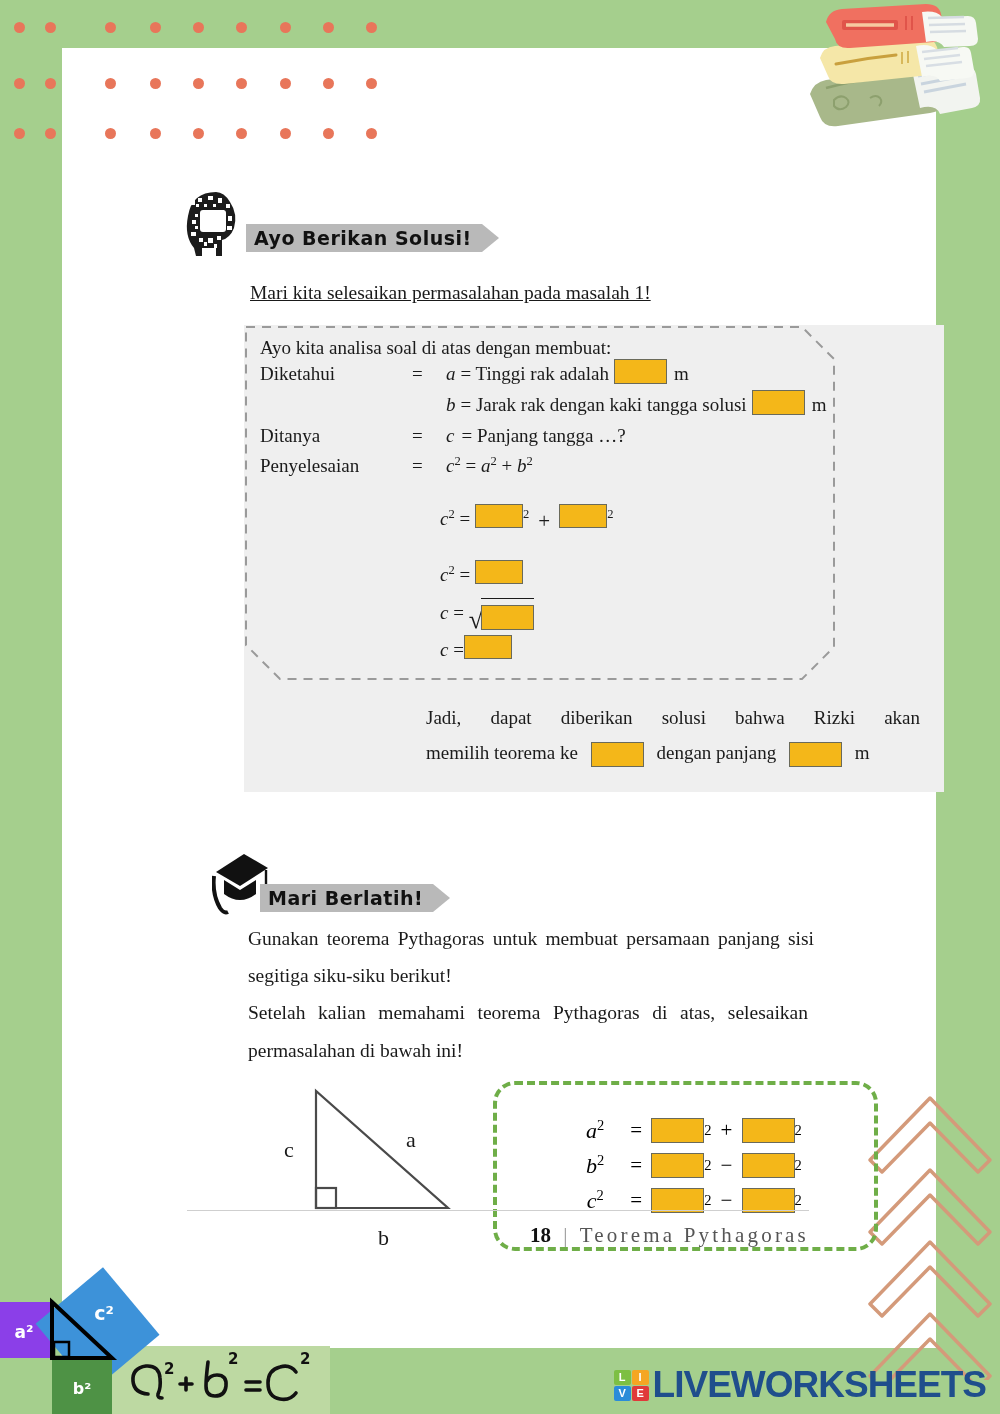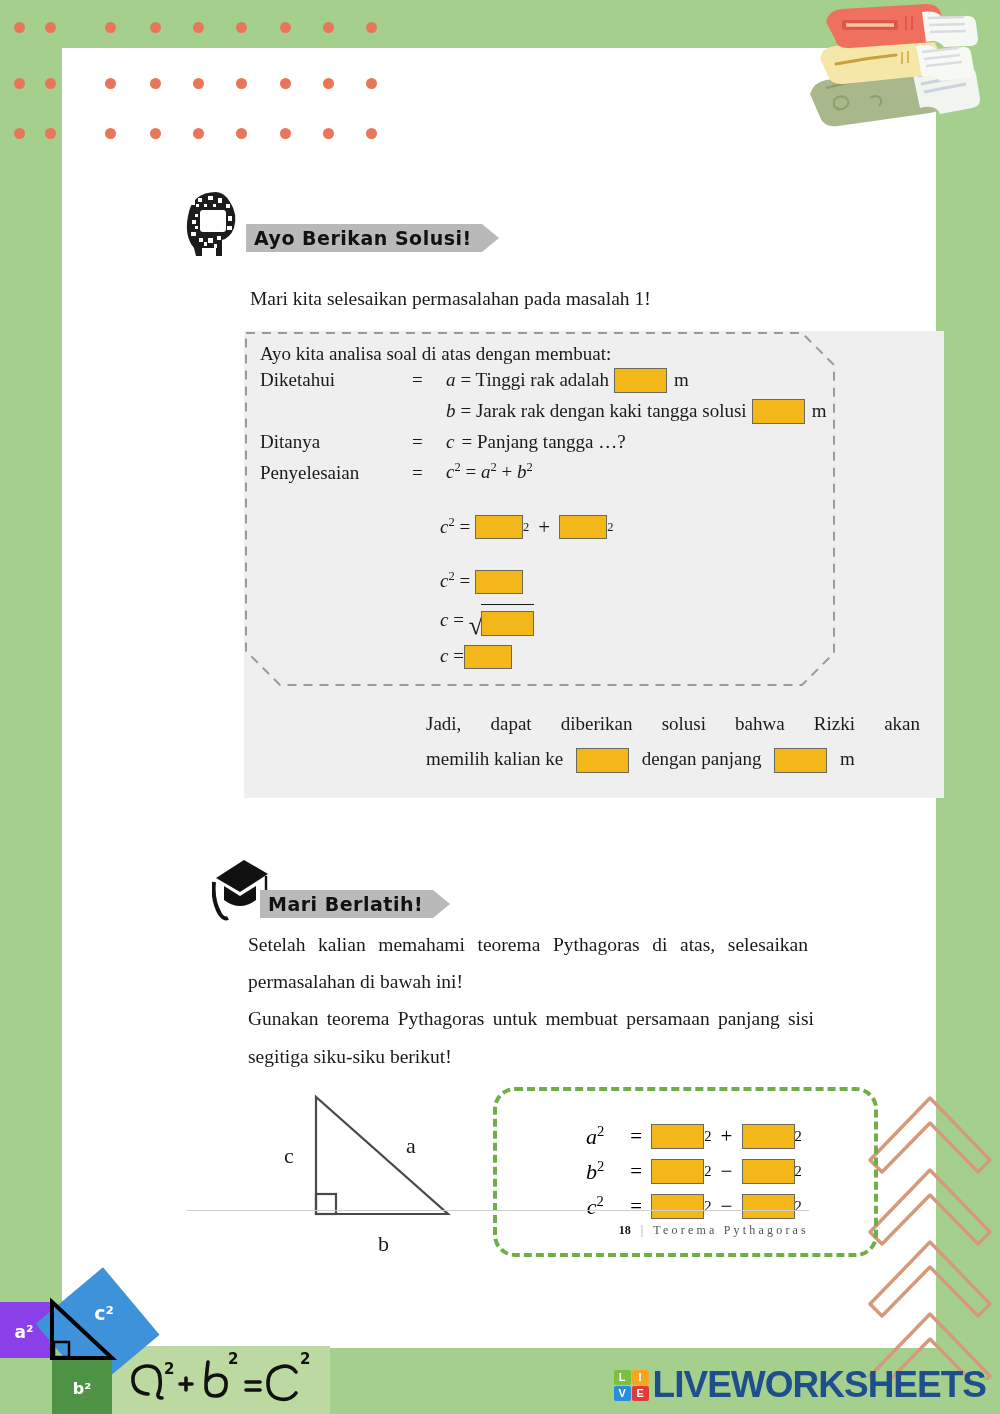--- a/index.html
+++ b/index.html
@@ -113,21 +113,21 @@
     position: relative;
     background: #EFEFEF;
     padding: 12px 18px 22px 10px;
     font-size: 19px;
     color: #1a1a1a;
   }
   .sol-box .dashborder {
     position: absolute; inset: 0;
     pointer-events: none;
   }
-  .sol-line { display: flex; align-items: center; white-space: nowrap; line-height: 1.62; }
+  .sol-line { display: flex; white-space: nowrap; line-height: 1.62; }
   .sol-label { width: 152px; flex: 0 0 152px; }
   .sol-eq { width: 34px; flex: 0 0 34px; }
   .indent { padding-left: 186px; margin-top: 22px; }
 
   .mi { font-style: italic; font-family: "Liberation Serif", serif; }
   .sup { font-size: 0.66em; vertical-align: super; font-style: normal; }
 
   
   .blank {
     display: inline-block;
@@ -157,21 +157,21 @@
     height: 170px;
     display: flex; flex-direction: column; justify-content: center;
   }
   .eq-row { display: flex; align-items: center; justify-content: center; font-size: 22px; margin: 4px 0; white-space: nowrap; }
   .eq-lhs { width: 52px; text-align: center; }
   .eq-op { display: inline-block; width: 30px; text-align: center; font-size: 21px; }
 
   
   .footer { position: absolute; left: 125px; top: 1162px; width: 622px; }
   .footer hr { border: none; border-top: 1px solid #cfcfcf; margin-bottom: 12px; }
-  .footer-inner { text-align: right; font-size: 12px; color: #333; }
+  .footer-inner { text-align: right; font-size: 21px; color: #333; }
   .pg-num { font-weight: bold; color: #111; }
   .pg-sep { color: #999; margin: 0 7px; }
   .pg-title { letter-spacing: 3.2px; color: #555; }
 </style>
 </head>
 <body>
 
 <div class="sheet"></div>
 
 <div class="dots" id="dotgrid">
@@ -325,21 +325,21 @@
           <rect x="22" y="52" width="3" height="4"></rect>
               <rect x="32" y="54" width="3" height="4"></rect>
         </g>
       </svg>
     </div>
     <div class="banner">
       <span class="banner-text">Ayo Berikan Solusi!</span>
     </div>
   </div>
 
-  <div class="para" style="margin-left:188px; margin-top:20px;">Mari kita selesaikan permasalahan pada masalah 1!</div>
+  <div class="para" style="margin-left:188px; margin-top:14px;text-decoration:underline;">Mari kita selesaikan permasalahan pada masalah 1!</div>
 
   <div class="sol-box" style="margin-left:182px; width:700px; margin-top:14px;">
     <div class="dashborder">
       <svg viewBox="0 0 592 356" width="592" height="356" preserveAspectRatio="none">
         <path d="M2 2 H558 L590 34 V322 L558 354 H36 L2 320 Z" fill="none" stroke="#9a9a9a" stroke-width="2" stroke-dasharray="9 7"></path>
       </svg>
     </div>
 
     <div style="padding-left:6px;">Ayo kita analisa soal di atas dengan membuat:</div>
 
@@ -396,21 +396,21 @@
       </span>
     </div>
 
     <div class="sol-line indent" style="margin-top:4px;">
       <span><span class="mi">c</span>&nbsp;=</span>
       <span class="blank b-md"></span>
     </div>
 
     <div class="jadi" style="margin-top:34px;">Jadi, dapat diberikan solusi bahwa Rizki akan</div>
     <div class="jadi-2">
-      <span>memilih kalian ke</span>
+      <span>memilih teorema ke</span>
       <span class="blank b-lg" style="margin:0 8px;"></span>
       <span>dengan panjang</span>
       <span class="blank b-lg" style="margin:0 8px;"></span>
       <span>m</span>
     </div>
   </div>
 
   <div class="head-row" style="margin-left:150px; margin-top:58px;">
     <div class="head-icon" style="flex:0 0 56px; width:56px;">
       <svg viewBox="0 0 56 70" width="56" height="70">
@@ -421,22 +421,22 @@
           <circle cx="54" cy="46" r="4.5"></circle>
           <path d="M2 26 Q0 44 8 58 Q12 64 16 62" fill="none" stroke="#111" stroke-width="4"></path>
         </g>
       </svg>
     </div>
     <div class="banner">
       <span class="banner-text">Mari Berlatih!</span>
     </div>
   </div>
 
+  <div class="para" style="margin-left:186px; width:566px; text-align:justify;">Gunakan teorema Pythagoras untuk membuat persamaan panjang sisi segitiga siku-siku berikut!</div>
   <div class="para" style="margin-left:186px; width:560px; text-align:justify;">Setelah kalian memahami teorema Pythagoras di atas, selesaikan permasalahan di bawah ini!</div>
-  <div class="para" style="margin-left:186px; width:566px; text-align:justify;">Gunakan teorema Pythagoras untuk membuat persamaan panjang sisi segitiga siku-siku berikut!</div>
 
   <div class="practice" style="margin-left:196px; width:620px; margin-top:12px;">
 
     <div class="tri-wrap">
       <svg viewBox="0 0 215 175" width="215" height="175">
         <g stroke="#4a4a4a" stroke-width="2.2" fill="none">
           <path d="M58 10 L58 127 L190 127 Z"></path>
           <rect x="58" y="107" width="20" height="20"></rect>
         </g>
         <text x="26" y="76" font-family="Liberation Serif, serif" font-size="22" fill="#1a1a1a">c</text>

